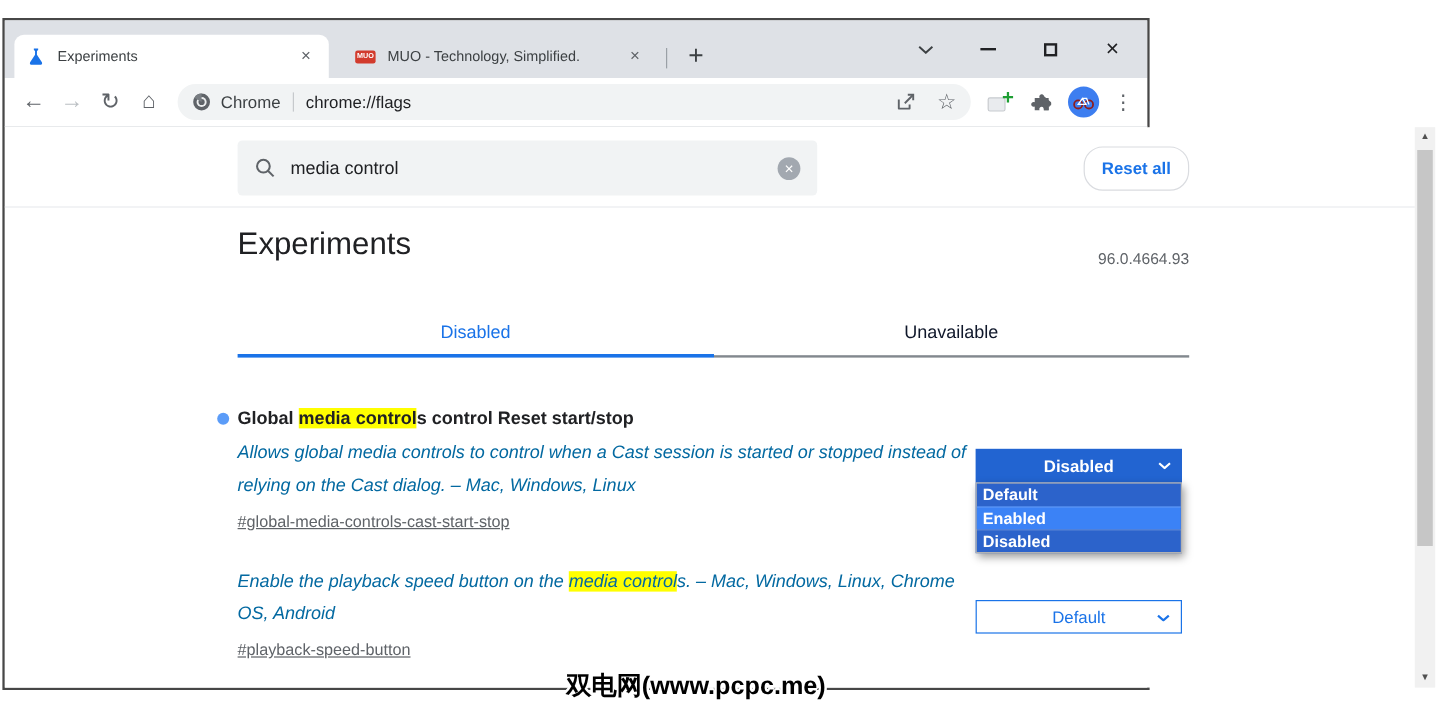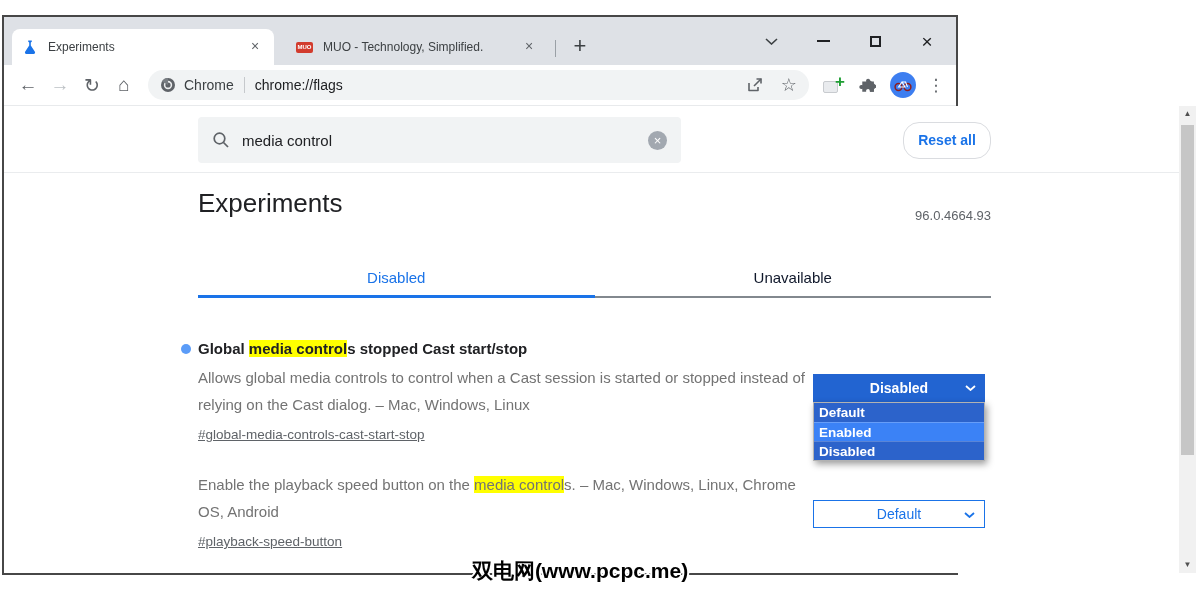--- a/index.html
+++ b/index.html
@@ -77,21 +77,21 @@
   .ptab { flex:1; text-align:center; font-size:15px; padding-top:15px; }
   .ptab.sel { color:#1a73e8; border-bottom:3px solid #1a73e8; }
   .ptab.unsel { color:#0f172a; border-bottom:2px solid #82888e; }
 
   .flag { position:absolute; left:194px; width:640px; }
   .flag.f1 { top:234px; }
   .flag.f2 { top:358px; }
   .flag-title { position:relative; font-size:15px; font-weight:bold; color:#202124; }
   .bullet { position:absolute; left:-17px; top:4px; width:10px; height:10px; border-radius:50%;
             background:#5b9cf8; }
-  .flag-desc { margin-top:7px; width:625px; font-size:15px; line-height:27px; color:#737373; }
+  .flag-desc { margin-top:7px; width:625px; font-size:15px; line-height:27px; color:#0369a1;font-style:italic; }
   .flag-link { display:inline-block; margin-top:9px; font-size:13.5px; color:#5f6368;
                text-decoration:underline; }
   mark { background:#ffff00; color:inherit; }
 
   .select { position:absolute; left:809px; width:172px; height:28px; font-size:14px; }
   .select .chev { position:absolute; right:9px; top:11px; }
   .sel-open { top:268px; background:#2264d1; color:#fff; font-weight:bold; text-align:center;
               line-height:28px; }
   .sel-default { top:394px; background:#fff; border:1px solid #1a73e8; color:#1a73e8;
                  text-align:center; line-height:26px; }
@@ -202,21 +202,21 @@
     <div class="version">96.0.4664.93</div>
 
     <div class="page-tabs">
       <div class="ptab sel">Disabled</div>
       <div class="ptab unsel">Unavailable</div>
     </div>
 
     <div class="flag f1">
       <div class="flag-title">
         <span class="bullet"></span>
-        <span>Global </span><mark>media control</mark><span>s stopped Cast start/stop</span>
+        <span>Global </span><mark>media control</mark><span>s control Reset start/stop</span>
       </div>
       <div class="flag-desc">Allows global media controls to control when a Cast session is started or stopped instead of relying on the Cast dialog. – Mac, Windows, Linux</div>
       <a class="flag-link">#global-media-controls-cast-start-stop</a>
     </div>
     <div class="select sel-open">
       <span>Disabled</span>
       <svg class="chev" width="11" height="6" viewBox="0 0 11 6">
           <polyline points="1,1 5.5,5 10,1" fill="none" stroke="#fff" stroke-width="1.8"></polyline>
         </svg>
     </div>

